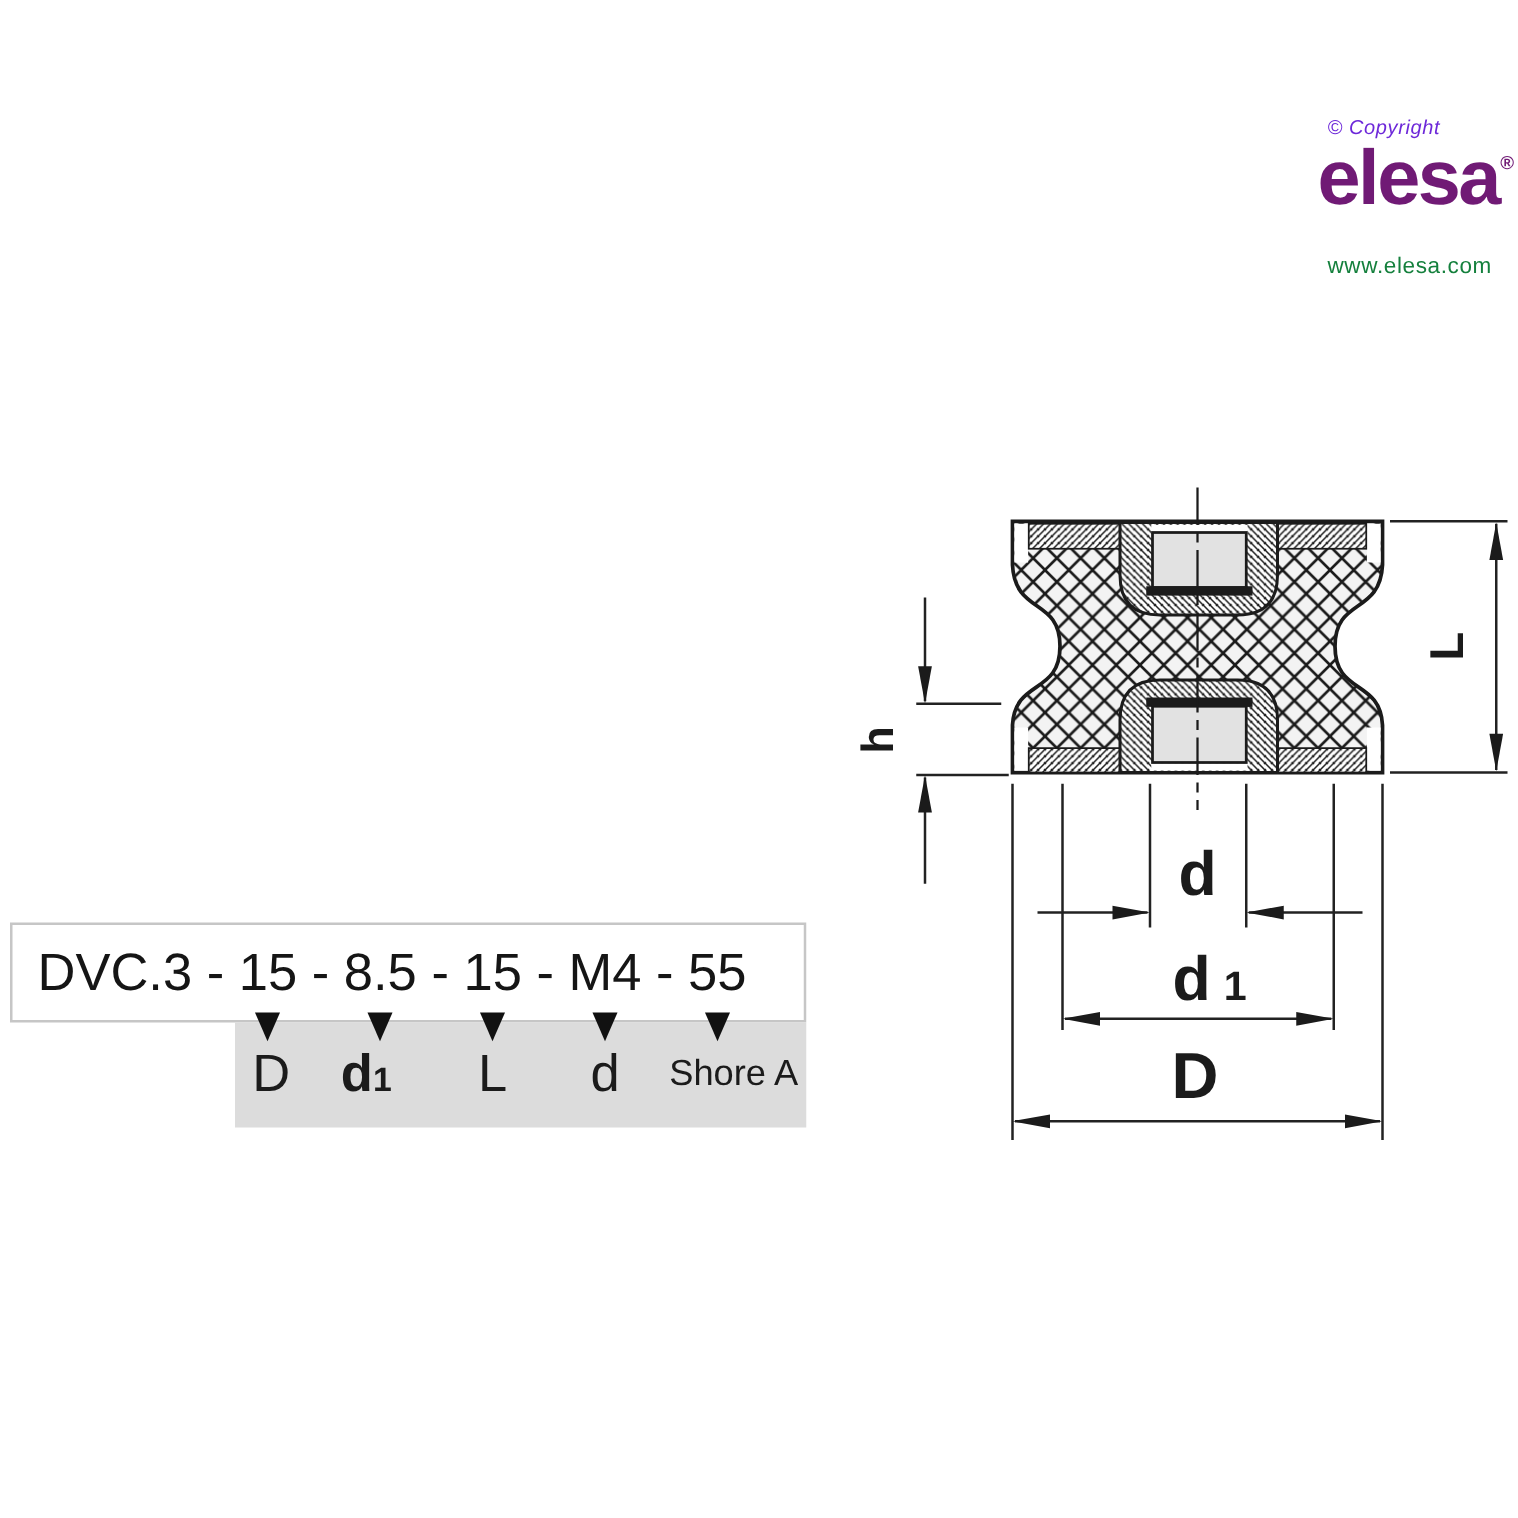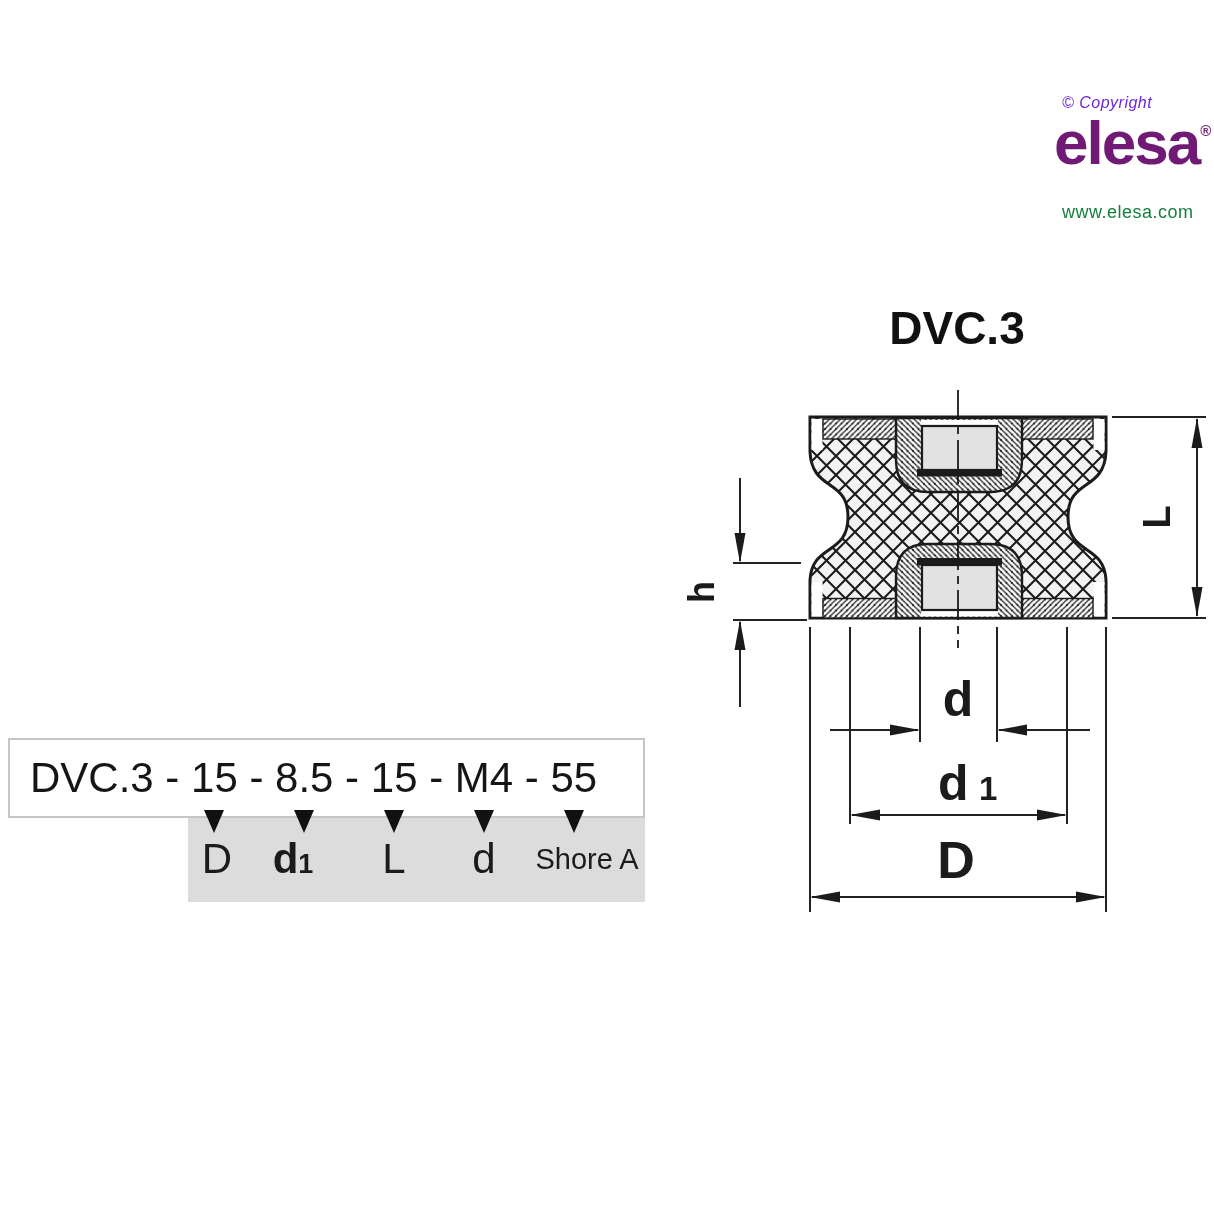--- a/index.html
+++ b/index.html
@@ -137,21 +137,20 @@
       <polygon points="810,897 840,891.5 840,902.5" fill="#1b1b1b" stroke="none"></polygon>
       <polygon points="1106,897 1076,891.5 1076,902.5" fill="#1b1b1b" stroke="none"></polygon>
       <text x="956" y="878" text-anchor="middle" font-size="52" font-weight="700" fill="#1b1b1b" stroke="none">D</text>
     </g>
   </svg>
 
   <div class="abs copyright">© Copyright</div>
   <div class="abs wordmark"><span>elesa</span><span class="regmark">®</span></div>
   <div class="abs weburl">www.elesa.com</div>
 
-  <div class="abs dwg-title">DVC.3</div>
 
   <div class="abs code-box"></div>
   <div class="abs gray-panel"></div>
   <div class="abs code-text">DVC.3 - 15 - 8.5 - 15 - M4 - 55</div>
 
   <div class="abs map-arrow" style="left:204px;"></div>
   <div class="abs map-arrow" style="left:294px;"></div>
   <div class="abs map-arrow" style="left:384px;"></div>
   <div class="abs map-arrow" style="left:474px;"></div>
   <div class="abs map-arrow" style="left:564px;"></div>

